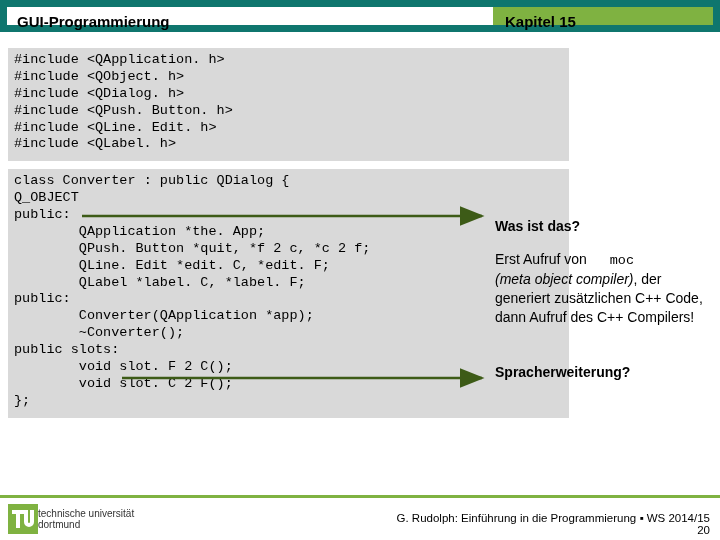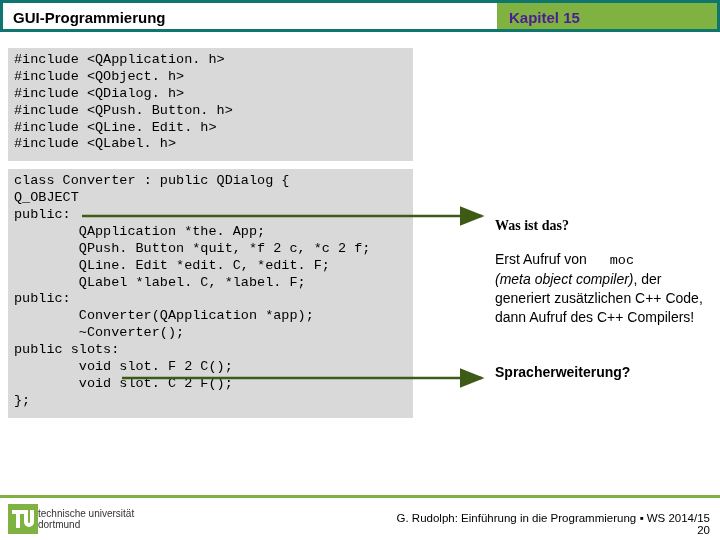--- a/index.html
+++ b/index.html
@@ -1,24 +1,24 @@
 <!DOCTYPE html>
 <html><head>
 <meta charset="utf-8">
 <style>
   * { margin: 0; padding: 0; box-sizing: border-box; }
   body { width: 720px; height: 540px; background: #fff; font-family: Arial, sans-serif; position: relative; overflow: hidden; }
-  .header { display: flex; height: 32px; border: 3px solid #0f766e; }
+  .header { display: flex; height: 32px; border: 7px solid #0f766e; }
   .header-left { flex: 1; background: #fff; padding: 6px 10px; font-weight: bold; font-size: 15px; }
-  .header-right { width: 220px; background: #7fb241; color: #4c1d95; padding: 6px 12px; font-weight: bold; font-size: 15px; }
+  .header-right { width: 220px; background: #7fb241; color: #000000; padding: 6px 12px; font-weight: bold; font-size: 15px; }
   .content { position: relative; padding: 16px 8px 0 8px; }
-  .code-box { background: #d9d9d9; width: 405px; padding: 4px 6px 8px 6px; font-family: "Courier New", monospace; font-size: 13.5px; line-height: 1.25; white-space: pre; margin-bottom: 8px; }
+  .code-box { background: #d9d9d9; width: 561px; padding: 4px 6px 8px 6px; font-family: "Courier New", monospace; font-size: 13.5px; line-height: 1.25; white-space: pre; margin-bottom: 8px; }
   .kw { font-weight: normal; }
   .annotations { position: absolute; left: 495px; top: 128px; width: 210px; font-size: 14px; }
-  .ann1 { position: absolute; top: 58px; font-family: Liberation Serif, serif; }
+  .ann1 { position: absolute; top: 58px; }
   .ann2 { position: absolute; top: 90px; line-height: 1.35; }
   .ann3 { position: absolute; top: 204px; font-weight: bold; }
   .mono { font-family: "Courier New", monospace; font-size: 13.5px; margin-left: 19px; }
   .ital { font-style: italic; }
   svg.arrow { position: absolute; pointer-events: none; }
   .footer { position: absolute; bottom: 4px; right: 10px; font-size: 11.5px; color: #000; text-align: right; margin-left: 47px; }
   .footer .num { display: block; }
   .logo { position: absolute; bottom: 6px; left: 8px; display: flex; align-items: center; }
   .logo-mark { width: 30px; height: 30px; }
   .logo-text { font-size: 10px; line-height: 1.1; color: #333; }

